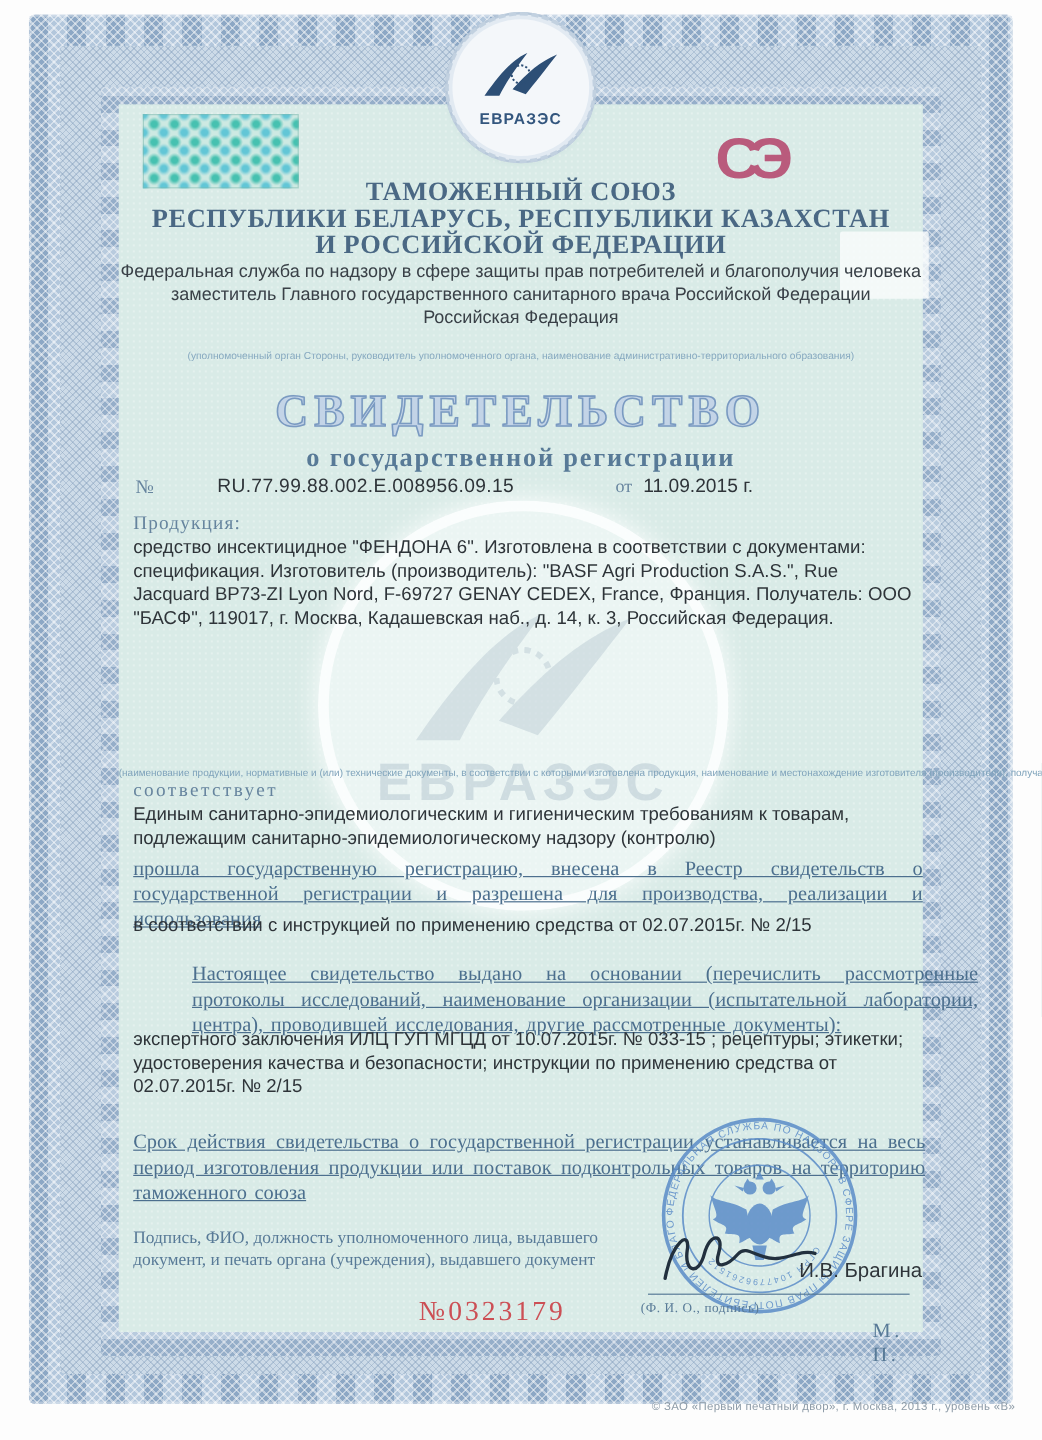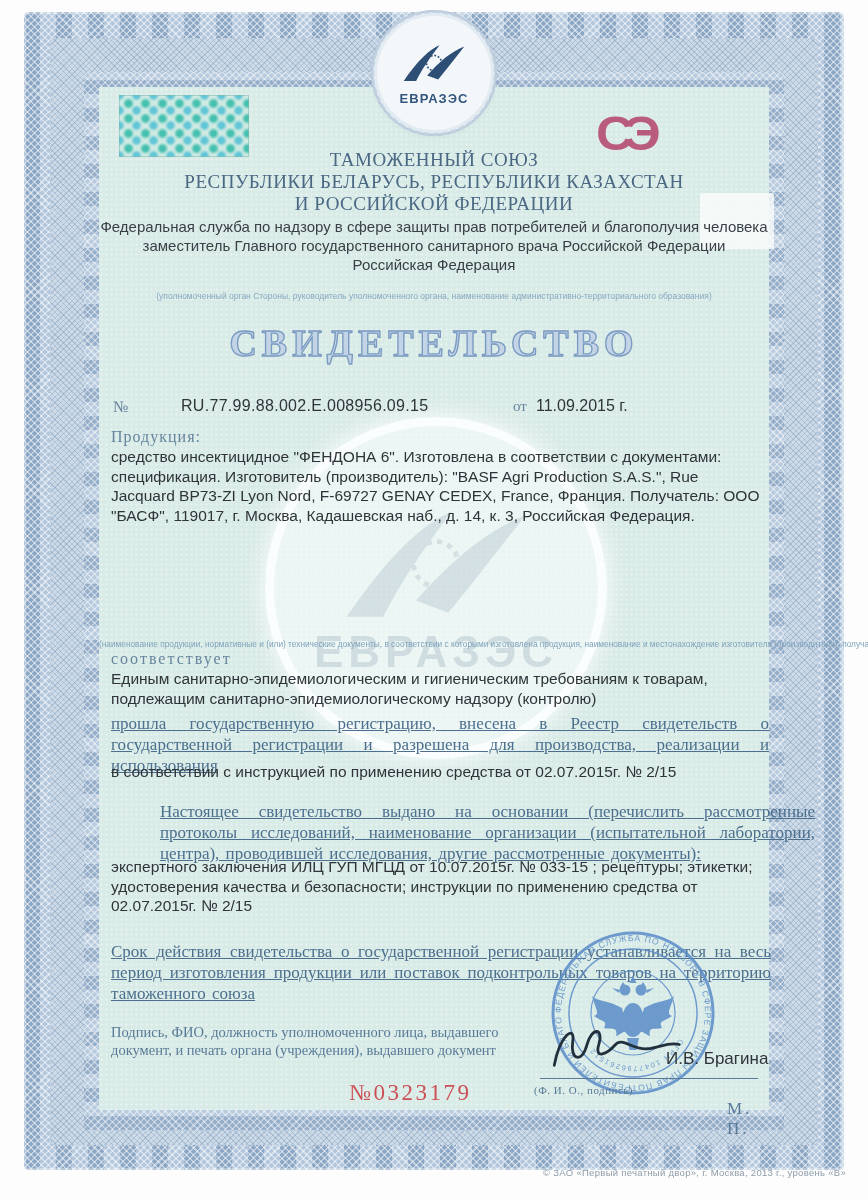--- a/index.html
+++ b/index.html
@@ -66,21 +66,21 @@
     background-position:0 0, 8px 7px;
     border:1px solid rgba(120,180,170,.5); opacity:.95; }
 
   .se-mark { left:497px; top:16px; font-family:"Liberation Sans",sans-serif; font-weight:bold;
     font-size:52px; color:#b5486e; letter-spacing:-9px; transform:scaleY(.92); opacity:.88; }
 
   .white-patch { left:601px; top:106px; width:74px; height:56px; background:rgba(250,252,253,.8); border-radius:2px; }
 
   
   .union { left:0; top:62px; width:100%; text-align:center; font-family:"Liberation Serif",serif;
-    font-weight:normal; font-size:19px; line-height:22px; color:#4a6884; letter-spacing:.5px; }
+    font-weight:bold; font-size:22px; line-height:22px; color:#4a6884; letter-spacing:.5px; }
   .authority { left:0; top:130px; width:100%; text-align:center; font-size:15px; line-height:19px; color:#394047; }
   .caption { color:#87a9c0; font-size:8.5px; text-align:center; white-space:nowrap; }
   .caption1 { left:0; top:204px; width:100%; }
 
   .doc-title { left:0; top:234px; width:100%; text-align:center; font-family:"Liberation Serif",serif;
     font-weight:bold; font-size:38px; letter-spacing:5px; color:#c3d4e7;
     -webkit-text-stroke:1.3px #7a9ac1; text-shadow:0 0 1px #7a9ac1; }
   .doc-sub { left:0; top:281px; width:100%; text-align:center; font-family:"Liberation Serif",serif;
     font-weight:bold; font-size:22px; letter-spacing:1.5px; color:#587a97; }
 
@@ -177,20 +177,21 @@
 
   <div class="abs authority">
     <div>Федеральная служба по надзору в сфере защиты прав потребителей и благополучия человека</div>
     <div>заместитель Главного государственного санитарного врача Российской Федерации</div>
     <div>Российская Федерация</div>
   </div>
 
   <div class="abs caption caption1">(уполномоченный орган Стороны, руководитель уполномоченного органа, наименование административно-территориального образования)</div>
 
   <div class="abs doc-title">СВИДЕТЕЛЬСТВО</div>
+  <div class="abs doc-sub">о государственной регистрации</div>
 
   <div class="abs reg-row">
     <span class="abs serif-label reg-no-sign">№</span>
     <span class="abs dark reg-number">RU.77.99.88.002.Е.008956.09.15</span>
     <span class="abs serif-label reg-ot">от</span>
     <span class="abs dark reg-date">11.09.2015 г.</span>
   </div>
 
   <div class="abs serif-label product-label">Продукция:</div>
   <div class="abs dark product-text">средство инсектицидное "ФЕНДОНА 6". Изготовлена в соответствии с документами: спецификация. Изготовитель (производитель): "BASF Agri Production S.A.S.", Rue Jacquard BP73-ZI Lyon Nord, F-69727 GENAY CEDEX, France, Франция.  Получатель: ООО "БАСФ", 119017, г. Москва, Кадашевская наб., д. 14, к. 3, Российская Федерация.</div>

